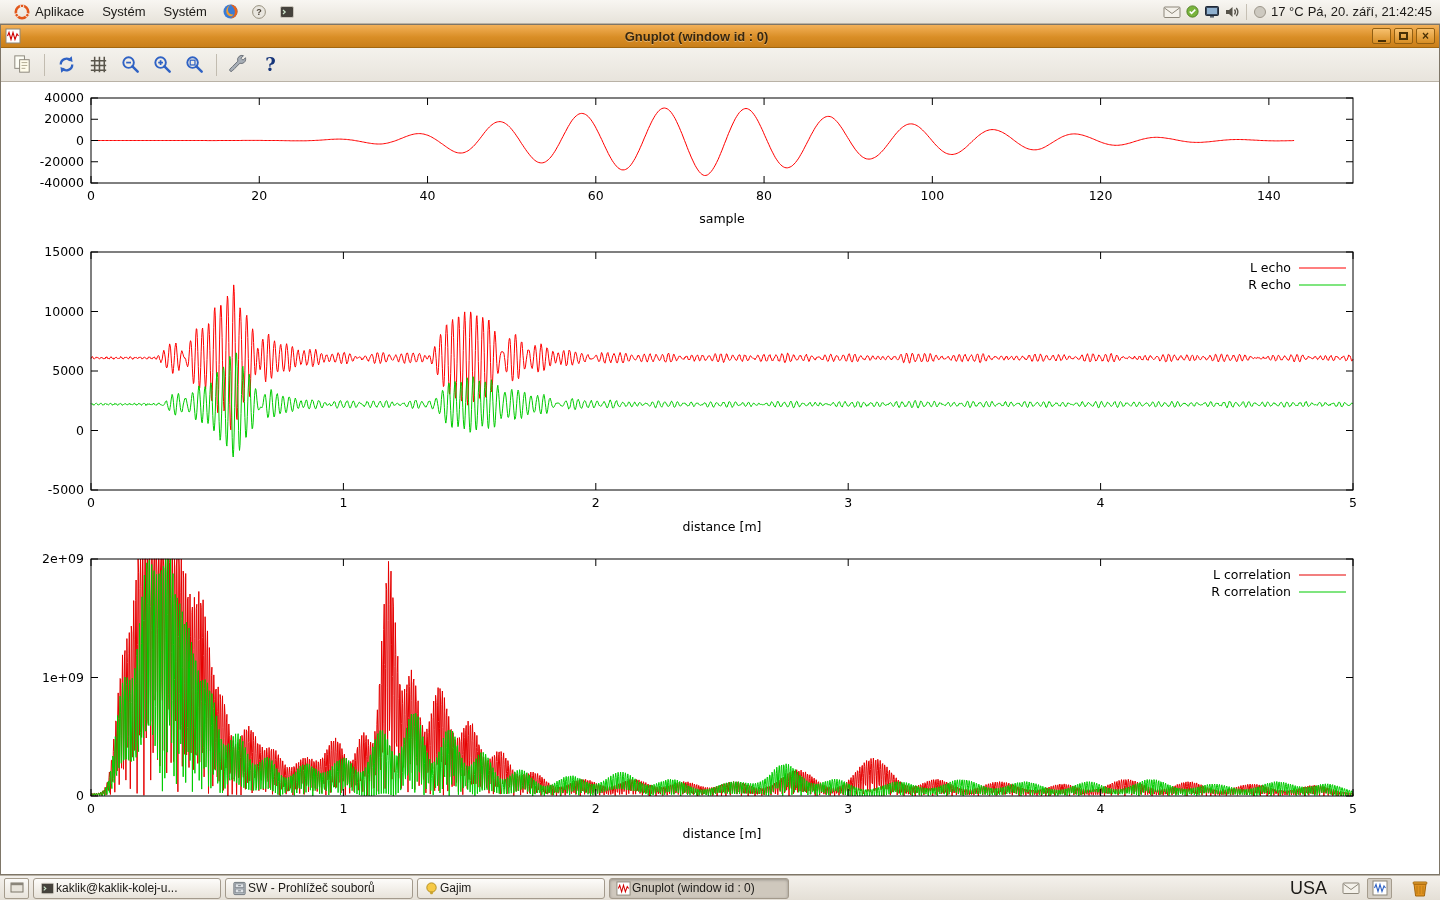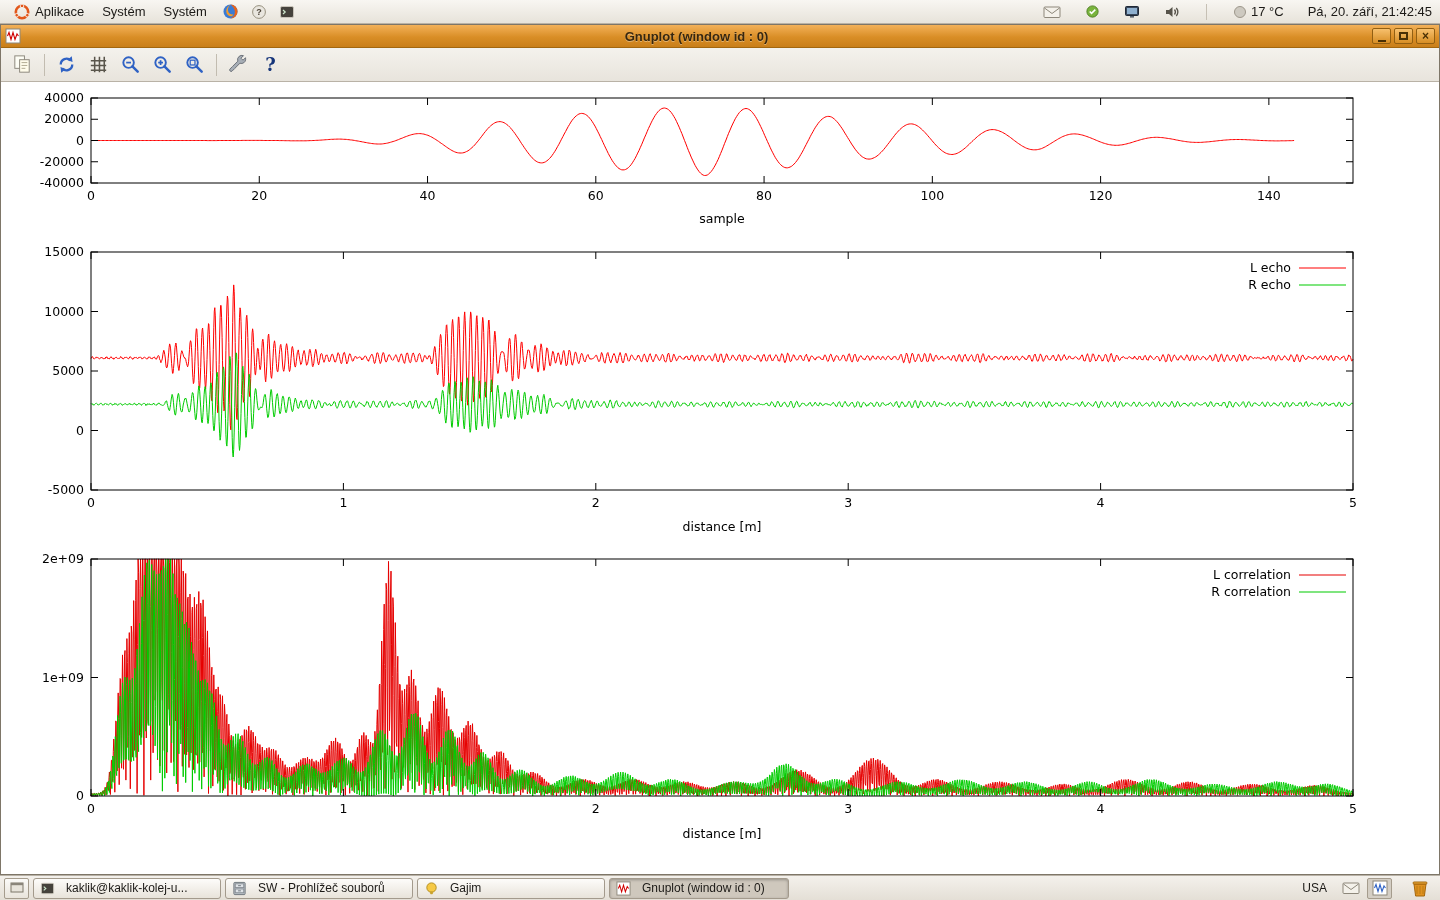--- a/index.html
+++ b/index.html
@@ -6,21 +6,21 @@
   html,body{width:1440px;height:900px;overflow:hidden}
   body{font-family:"Liberation Sans",sans-serif;background:#d8d4cc;position:relative;font-size:13px;color:#1c1a17}
 
   
   .top-panel{position:absolute;left:0;top:0;width:1440px;height:24px;
     background:linear-gradient(#f8f6f2,#e7e3da);border-bottom:1px solid #b9b2a6;
     display:flex;align-items:flex-end;justify-content:space-between;padding:0 5px;z-index:9}
   .panel-left,.panel-right{display:flex;align-items:center;height:100%}
   .menu-item{display:flex;align-items:center;gap:5px;padding:0 9px;height:100%;cursor:default}
   .launcher{display:flex;align-items:center;padding:0 6px;height:100%}
-  .panel-right{gap:24px;padding-right:3px}
+  .panel-right{gap:4px;padding-right:3px}
   .applet{display:flex;align-items:center;gap:4px}
   .p-sep{width:1px;height:16px;background:#c6c0b4;margin:0 2px}
 
   
   .gnuplot-window{position:absolute;left:0;top:24px;width:1440px;height:851px;
     border:1px solid #7e7668;background:#fff}
   .titlebar{position:absolute;left:0;top:0;width:100%;height:23px;
     background:linear-gradient(#f3b159,#d98e26 55%,#c97f1a);
     border-bottom:1px solid #a3670f;display:flex;align-items:center;padding:0 4px;gap:4px}
   .title{flex:1;text-align:center;font-weight:bold;font-size:13px;color:#38270e;
@@ -42,27 +42,27 @@
   .client{position:absolute;left:0;top:58px;width:1438px;height:791px;background:#fff}
   .chart{position:absolute;left:0}
   .tick{font:12.5px "DejaVu Sans",sans-serif;fill:#000}
 
   
   .taskbar{position:absolute;left:0;top:875px;width:1440px;height:25px;
     background:linear-gradient(#f4f1ec,#e4dfd6);border-top:1px solid #b9b2a6;
     display:flex;align-items:center;gap:4px;padding:0 4px}
   .show-desktop{width:25px;height:21px;border:1px solid #a59c8d;border-radius:2px;
     background:linear-gradient(#fbfaf8,#e9e4db);display:flex;align-items:center;justify-content:center}
-  .tbtn{width:188px;height:21px;display:flex;align-items:center;gap:11px;padding:0 6px;
+  .tbtn{width:188px;height:21px;display:flex;align-items:center;gap:1px;padding:0 6px;
     border:1px solid #a39a8c;border-radius:3px;background:linear-gradient(#fdfcfa,#e8e3da);cursor:default}
   .tbtn svg{flex:none}
   .tbtn span{flex:1;overflow:hidden;text-overflow:ellipsis;white-space:nowrap;font-size:12px;text-align:left}
   .tbtn.active{width:180px;background:#cfc8bd;box-shadow:inset 0 1px 3px rgba(0,0,0,.28)}
   .spacer{flex:1}
-  .kbd{font-size:12px;padding:0 7px}
+  .kbd{font-size:18px;padding:0 7px}
   .applet-btn{width:25px;height:21px;display:flex;align-items:center;justify-content:center;border-radius:2px}
   .applet-btn.pressed{background:#d4cec4;border:1px solid #a59c8d}
   .trash{width:28px;height:23px;display:flex;align-items:center;justify-content:center;margin:0 2px 0 10px}
 </style>
 </head>
 <body>
 
 <div class="screen">
 
   <div class="top-panel">

